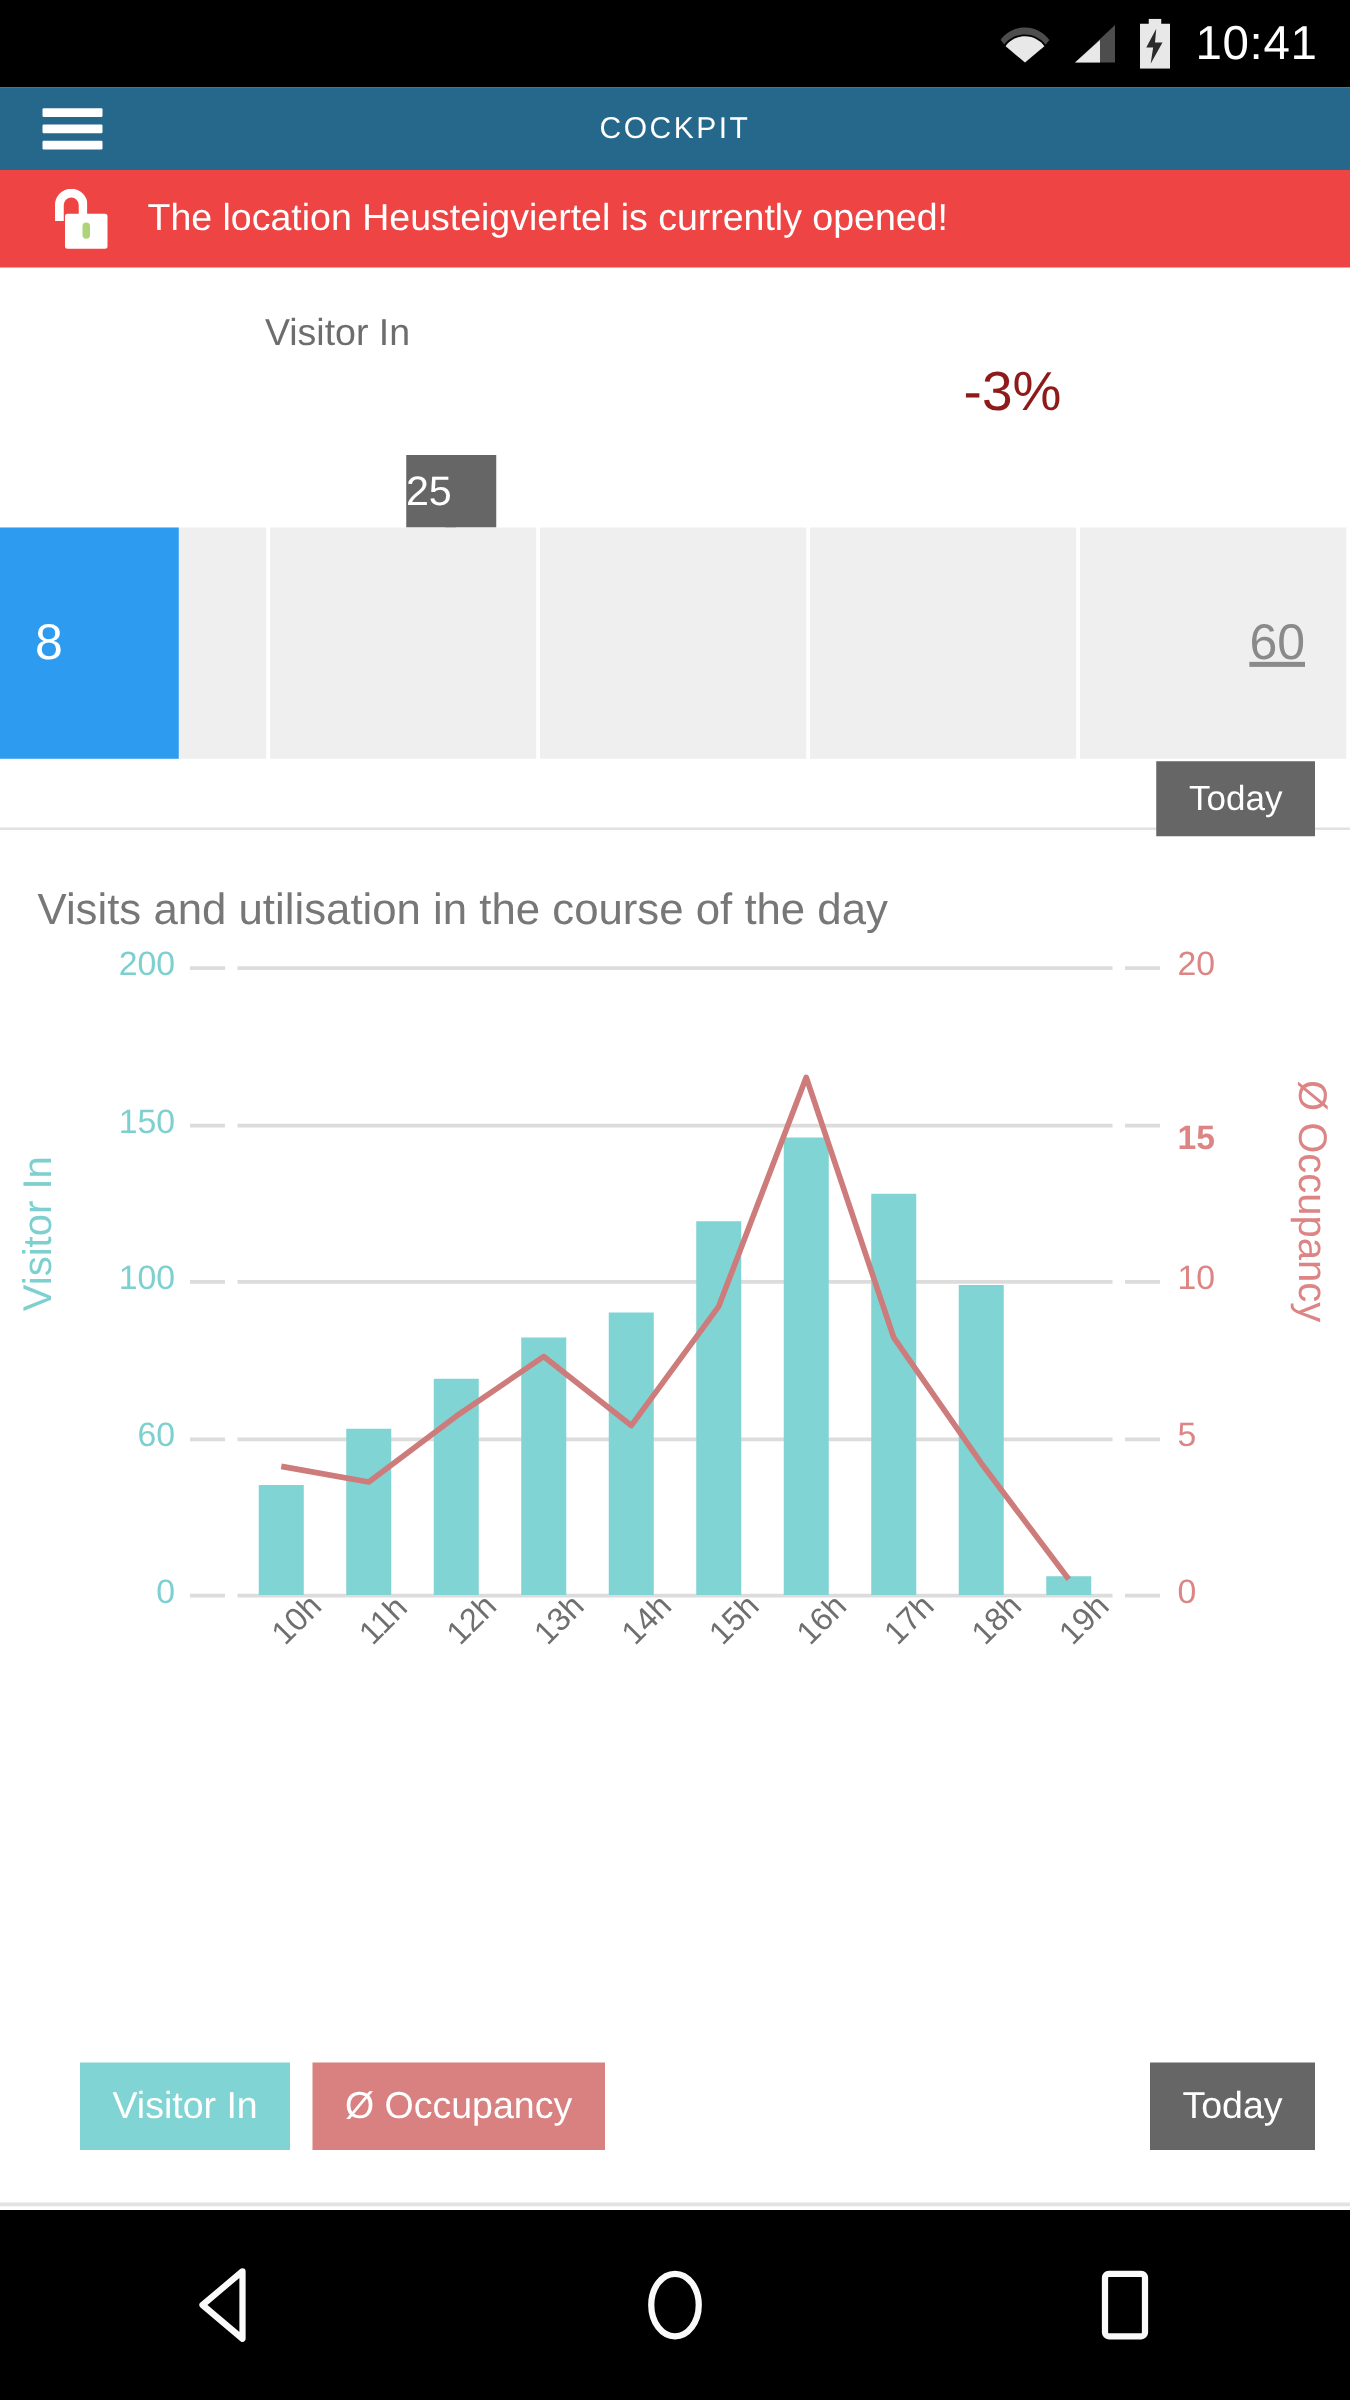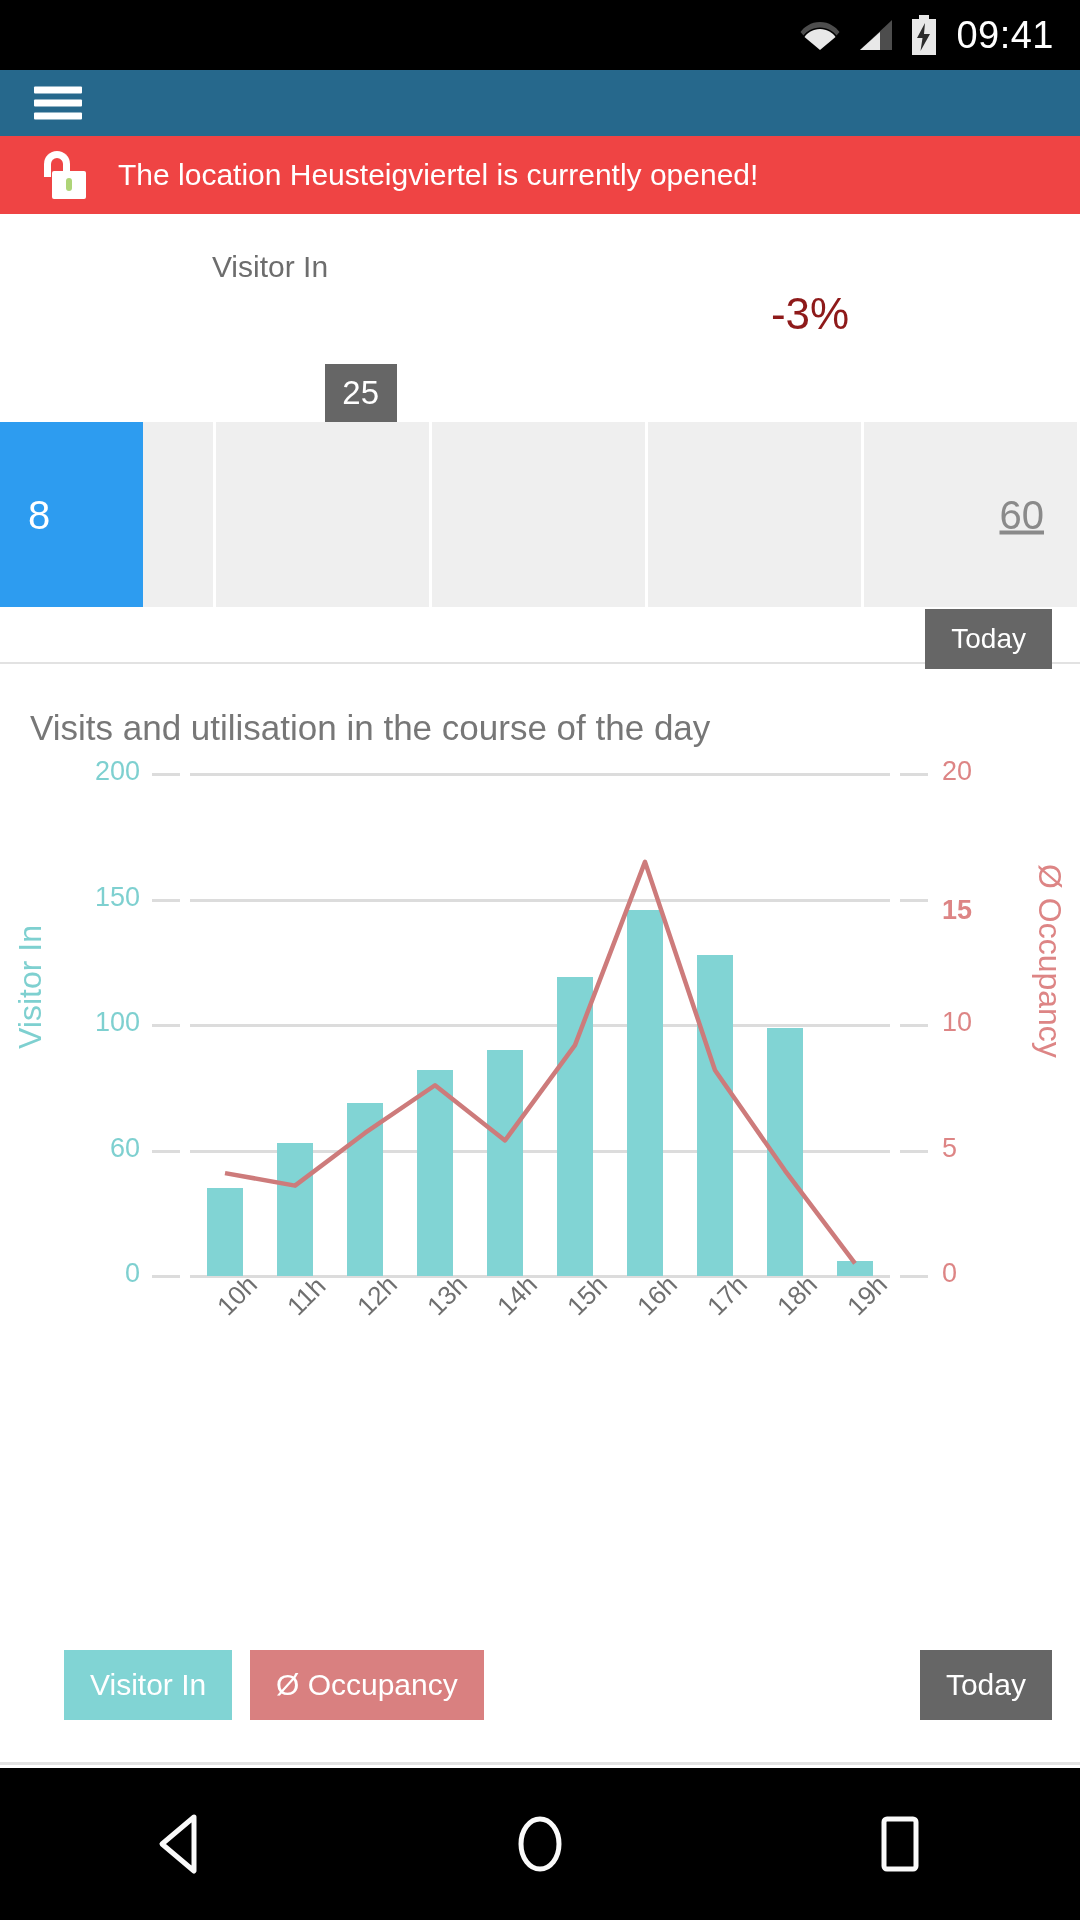--- a/index.html
+++ b/index.html
@@ -55,21 +55,21 @@
   }
   .stat-block{flex:1;text-align:center;}
   .stat-label{font-size:30px;color:#6d6d6d;font-weight:300;}
   .stat-label.small{font-size:26px;}
   .stat-value{font-size:76px;color:#2d9cf0;font-weight:300;margin-top:18px;line-height:1;}
   .stat-value.neg{font-size:44px;color:#8e1a1a;margin-top:42px;}
   
   .occ-wrap{position:relative;margin-top:28px;height:240px;}
   .occ-marker{
     position:absolute;top:0;width:72px;height:58px;background:#666666;
-    display:flex;align-items:center;justify-content:center;
+    display:flex;align-items:center;
     color:#ffffff;font-size:33px;font-weight:300;
   }
   .occ-needle{position:absolute;top:58px;width:9px;height:133px;background:#555555;}
   .occ-bar{position:absolute;top:58px;left:0;width:100%;height:185px;display:flex;}
   .occ-seg{height:100%;margin-right:3px;background:#efefef;position:relative;}
   .occ-seg-label{
     position:absolute;top:50%;transform:translateY(-50%);font-size:40px;font-weight:300;
   }
   .occ-seg-label.left{left:28px;color:#ffffff;}
   .occ-seg-label.right{right:36px;color:#8a8a8a;text-decoration:underline;}
@@ -121,29 +121,30 @@
     <svg width="38" height="34" viewBox="0 0 38 34">
       <path d="M36 2 L36 32 L4 32 Z" fill="#4d4d4d"></path>
       <path d="M24 14 L24 32 L4 32 Z" fill="#e8e8e8"></path>
     </svg>
     <svg width="28" height="40" viewBox="0 0 28 40">
       <rect x="9" y="0" width="10" height="5" fill="#e8e8e8"></rect>
       <rect x="2" y="4" width="24" height="36" fill="#e8e8e8"></rect>
       <path d="M15 8 L7 23 L12.5 23 L10.5 36 L20 19 L14 19 Z" fill="#2b2b2b"></path>
     </svg>
   </div>
-  <div class="sb-time">09:41</div>
+  <div class="sb-time">10:41</div>
 </div>
 
 <div class="appbar">
   <div class="hamburger">
     <span></span>
       <span></span>
       <span></span>
   </div>
+  <div class="appbar-title">COCKPIT</div>
 </div>
 
 <div class="banner">
   <div class="lock-icon">
     <div class="lock-shackle"></div>
     <div class="lock-body"></div>
   </div>
   <div class="banner-text">The location Heusteigviertel is currently opened!</div>
 </div>
 

